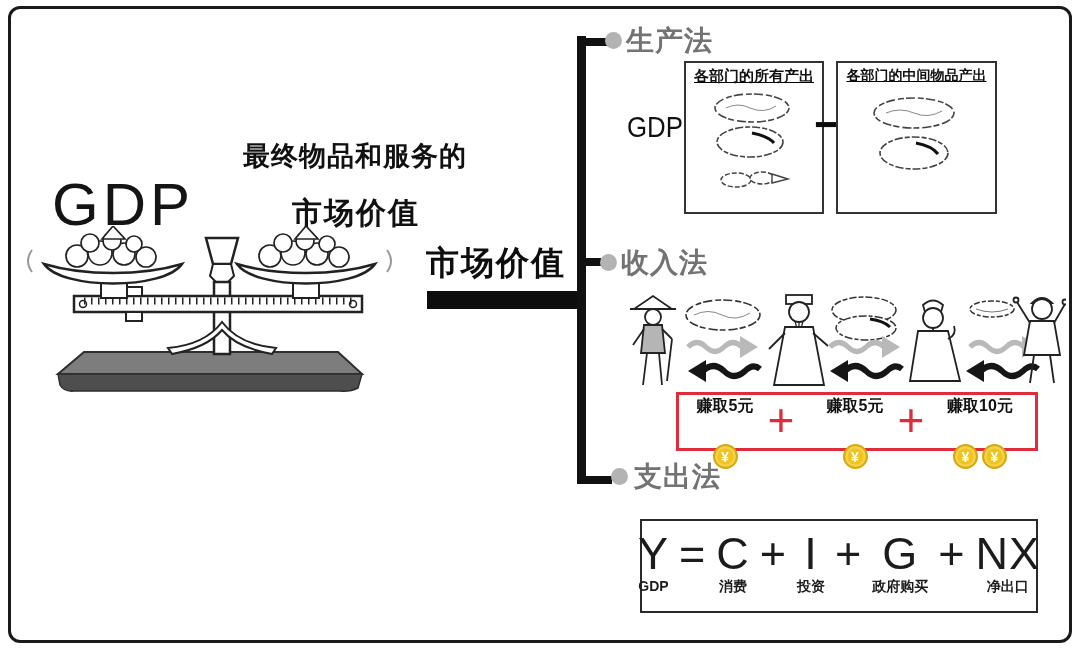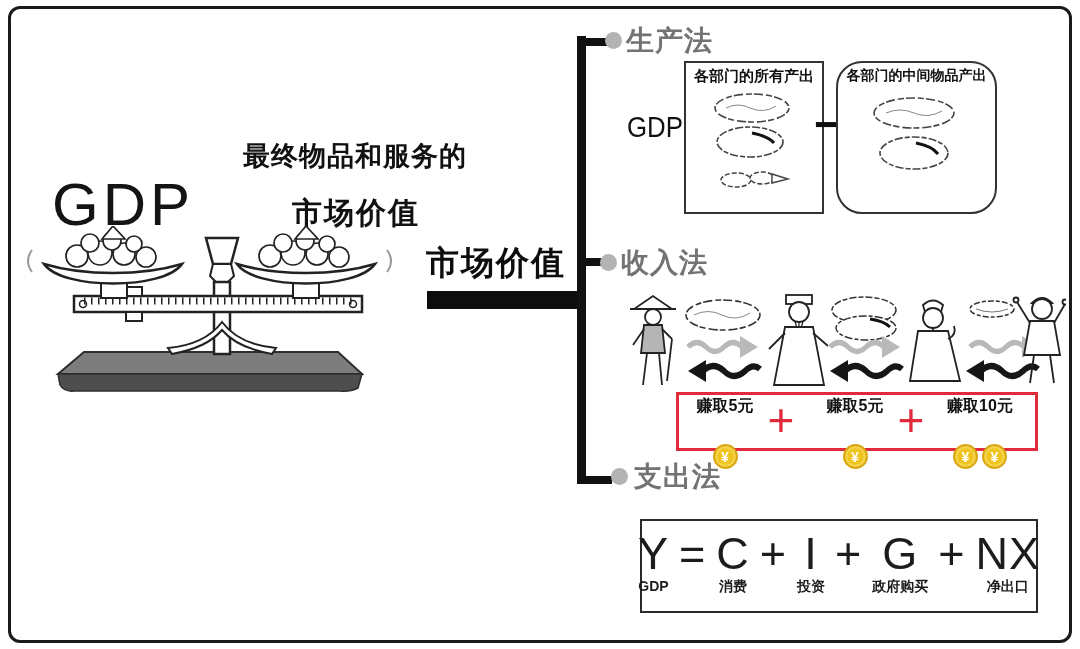--- a/index.html
+++ b/index.html
@@ -18,25 +18,25 @@
   
   .brk-v{left:577px;top:36px;width:9px;height:448px;background:#111;}
   .stub{height:8px;background:#111;}
   .stub-top{left:584px;top:38px;width:24px;}
   .stub-mid{left:584px;top:258px;width:17px;}
   .stub-bot{left:584px;top:476px;width:28px;}
   .bullet{width:17px;height:17px;border-radius:50%;}
   .branch-title{font-size:28px;font-weight:700;color:#737373;letter-spacing:1px;text-align:center;}
   
   .gdp-eq{left:627px;top:110px;font-size:30px;font-weight:500;color:#111;transform:scaleX(.86);transform-origin:left top;white-space:nowrap;}
-  .pbox{border:2px solid #333;background:#fff;}
+  .pbox{border:2px solid #333;background:#fff;text-decoration:underline;}
   .pbox .ttl{display:block;text-align:center;font-weight:700;color:#111;margin-top:4px;white-space:nowrap;}
   .box1{left:684px;top:61px;width:136px;height:149px;}
   .box1 .ttl{font-size:15px;}
-  .box2{left:836px;top:61px;width:157px;height:149px;border-radius:26px;}
+  .box2{left:836px;top:61px;width:157px;height:149px;}
   .box2 .ttl{font-size:14px;}
   .minus{left:814px;top:96px;font-size:46px;font-weight:700;color:#0d0d0d;line-height:56px;}
   
   .redbox{left:676px;top:392px;width:356px;height:53px;border:3px solid #e02b3c;background:#fff;}
   .earn{display:flex;flex-direction:column;align-items:center;gap:28px;}
   .earn .lbl{font-size:16px;font-weight:700;color:#111;white-space:nowrap;line-height:17px;}
   .coins{display:flex;gap:4px;margin-top:2px;}
   .coin{width:25px;height:25px;border-radius:50%;background:#efc41f;border:2px solid #d9a712;box-shadow:inset 0 0 0 2.5px #f4d34a;color:#fff;font-weight:700;font-size:14px;display:flex;align-items:center;justify-content:center;box-sizing:border-box;}
   .plus{font-size:46px;font-weight:400;color:#e02b3c;line-height:50px;text-align:center;}
   

